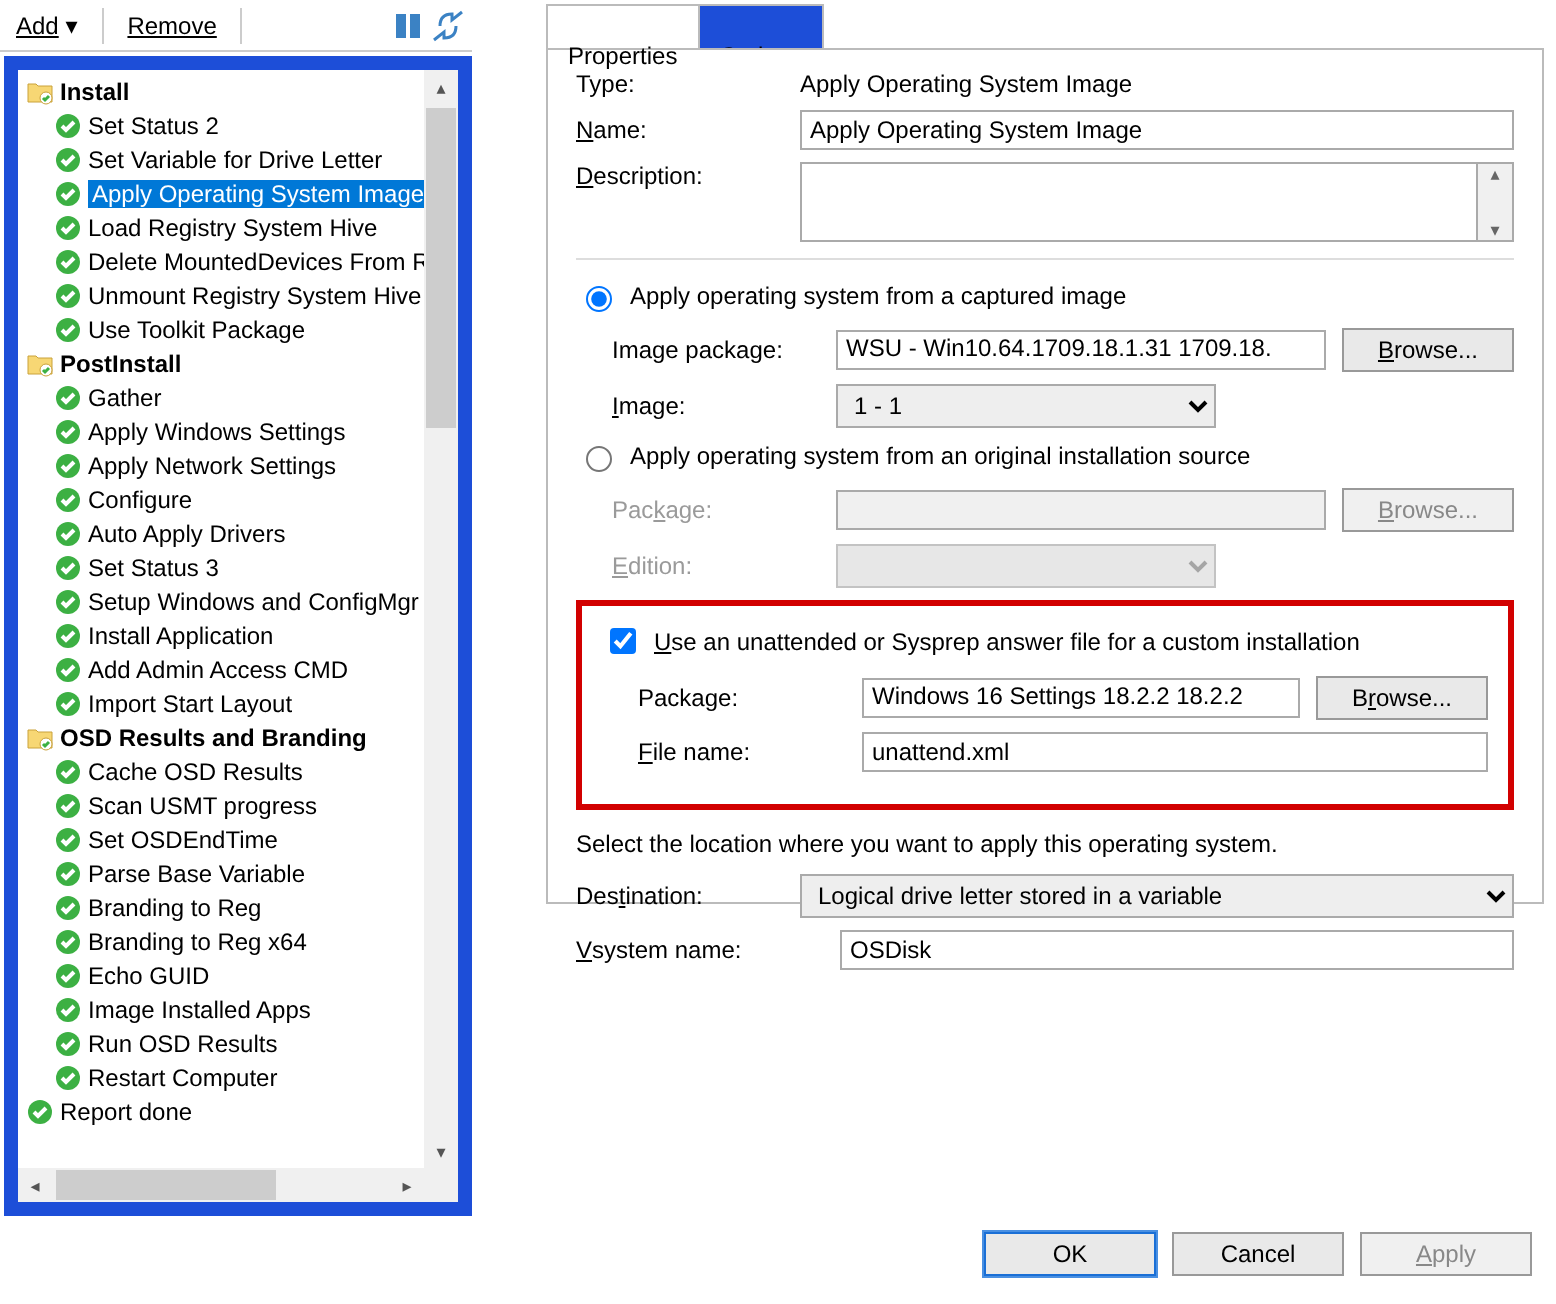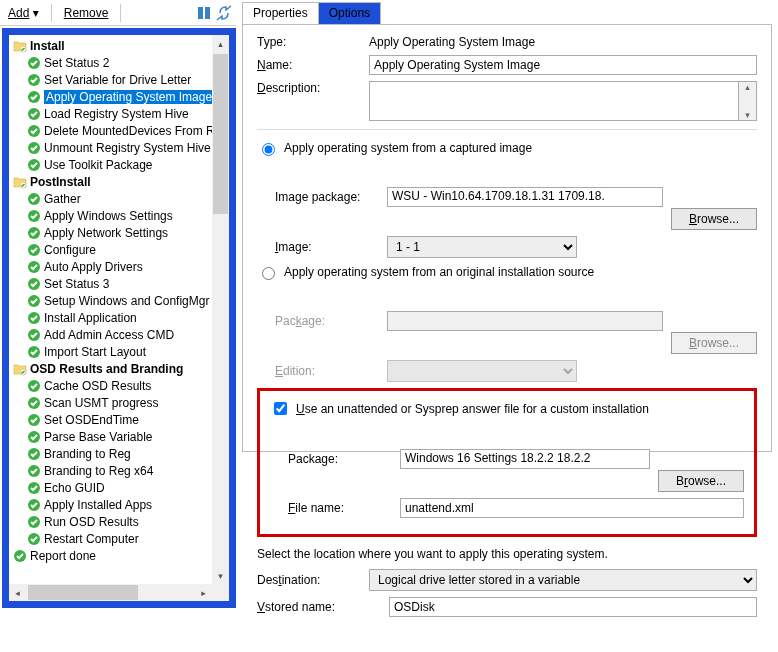--- a/index.html
+++ b/index.html
@@ -9,20 +9,21 @@
     font-size: 12px;
     background: #fff;
     color: #000;
     width: 778px;
     height: 652px;
     overflow: hidden;
   }
   .main-layout {
     display: flex;
     height: 608px;
+    gap: 31px;
   }
   
   .left-panel {
     width: 236px;
     border: 0;
     display: flex;
     flex-direction: column;
   }
   .toolbar {
     height: 26px;
@@ -96,21 +97,21 @@
   .right-panel {
     flex:1;
     padding: 2px 6px 0 6px;
     position: relative;
   }
   .tabs {
     display:flex;
     height:22px;
   }
   .tab {
-    padding: 3px 10px 0 10px;
+    padding: 18px 10px 0 10px;
     border:1px solid #bbb;
     border-bottom:none;
     background:#fff;
     margin-right:-1px;
     font-size:12px;
   }
   .tab.active {
     background:#fff;
     position:relative;
     z-index:2;
@@ -151,21 +152,20 @@
   }
   .lbl.disabled { color:#9a9a9a; }
   .btn {
     border:1px solid #999;
     background:#e9e9e9;
     height:22px;
     padding:0 14px;
     min-width:86px;
     text-align:center;
     line-height:20px;
-    margin-top:44px;
   }
   .btn.primary {
     border:1px solid #1a6fd6;
     outline:1px solid #4a90e2;
   }
   .sep {
     border:none;
     border-top:1px solid #ddd;
     margin:8px 0 10px 0;
   }
@@ -430,21 +430,21 @@
               <circle cx="7" cy="7" r="6"></circle>
               <path d="M4 7l2 2 4-4"></path>
             </svg>
             <span class="label">Echo GUID</span>
           </div>
           <div class="tree-row depth1">
             <svg class="icon check-icon" viewBox="0 0 14 14">
               <circle cx="7" cy="7" r="6"></circle>
               <path d="M4 7l2 2 4-4"></path>
             </svg>
-            <span class="label">Apply Installed Apps</span>
+            <span class="label">Image Installed Apps</span>
           </div>
           <div class="tree-row depth1">
             <svg class="icon check-icon" viewBox="0 0 14 14">
               <circle cx="7" cy="7" r="6"></circle>
               <path d="M4 7l2 2 4-4"></path>
             </svg>
             <span class="label">Run OSD Results</span>
           </div>
           <div class="tree-row depth1">
             <svg class="icon check-icon" viewBox="0 0 14 14">
@@ -563,21 +563,21 @@
       </div>
 
       <div style="margin-bottom:8px">Select the location where you want to apply this operating system.</div>
       <div class="form-row">
         <span class="lbl"><span>Des</span><span class="ud">t</span><span>ination:</span></span>
         <select class="combo" style="flex:1">
           <option>Logical drive letter stored in a variable</option>
         </select>
       </div>
       <div class="form-row">
-        <span class="lbl"><span class="ud">V</span><span>stored name:</span></span>
+        <span class="lbl"><span class="ud">V</span><span>system name:</span></span>
         <input type="text" style="flex: 1 1 0%; margin-left: 20px;" value="OSDisk">
       </div>
 
     </div>
   </div>
 </div>
 
 <div class="bottom-bar">
   <div class="btn primary">OK</div>
   <div class="btn">Cancel</div>

